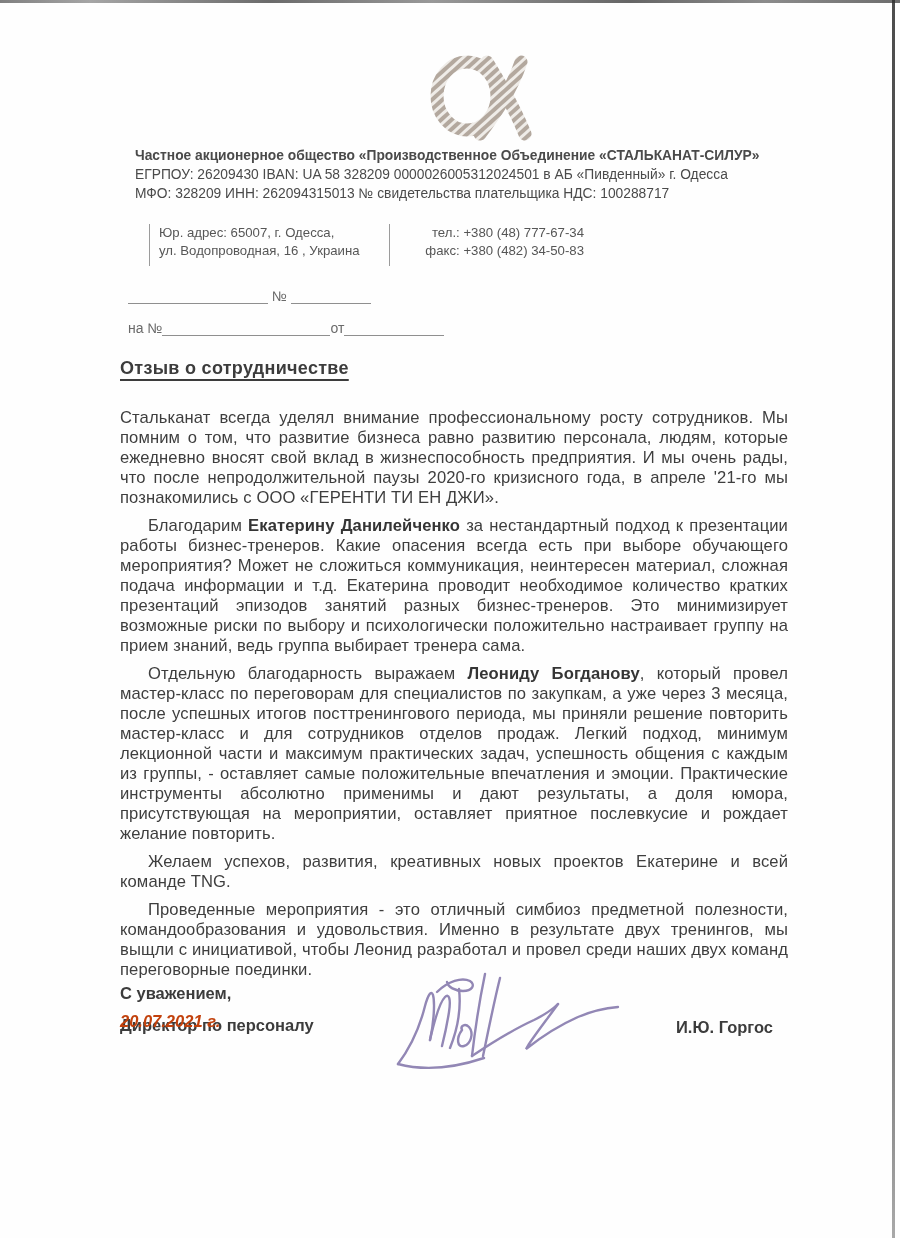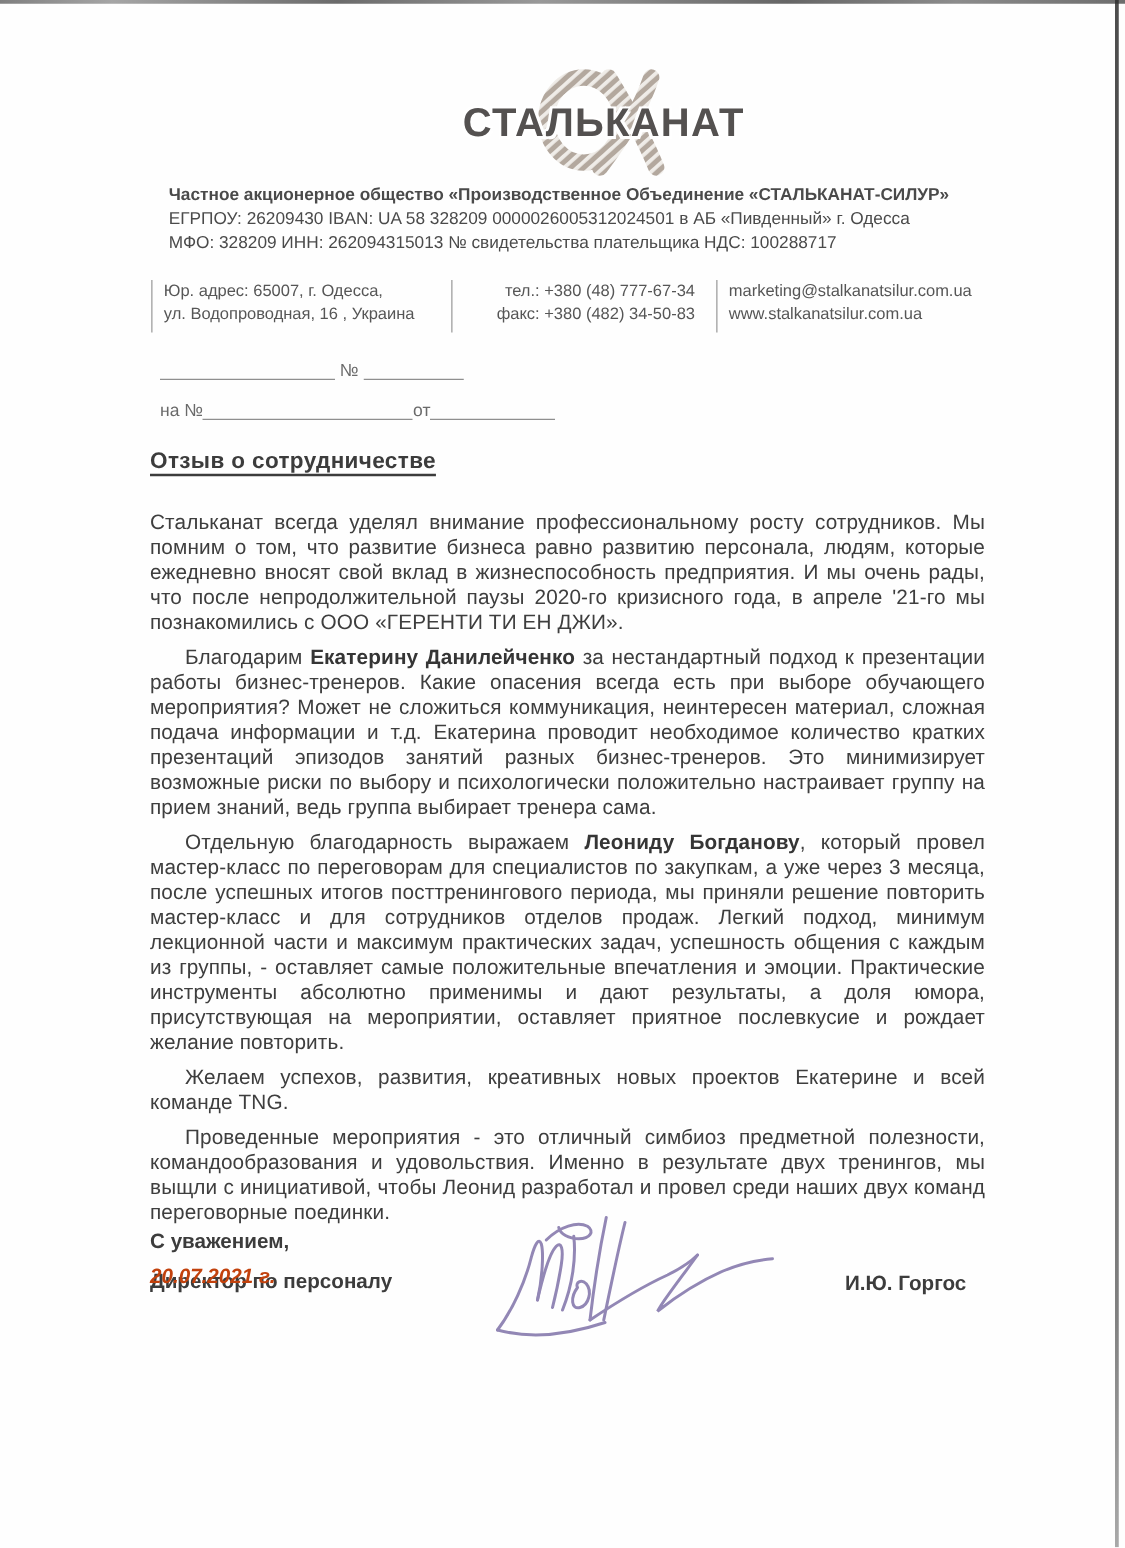--- a/index.html
+++ b/index.html
@@ -18,21 +18,21 @@
   .logo{position:absolute;left:368px;top:44px;width:230px;height:112px;}
   .logo svg{position:absolute;left:55px;top:10px;width:136px;height:88px;}
   .logo-text{position:absolute;left:0;top:36px;width:230px;text-align:center;
     font-size:32px;font-weight:bold;letter-spacing:1px;color:#545150;
     text-shadow:-2px -2px 0 #fff, 2px -2px 0 #fff, -2px 2px 0 #fff, 2px 2px 0 #fff, 0 0 4px #fff;}
   
   .company{position:absolute;left:135px;top:146px;width:680px;font-size:13.8px;line-height:19px;color:#4a4a4a;}
   .company .co-name{font-weight:bold;}
   
   .contacts{position:absolute;left:0;top:224px;width:900px;height:46px;font-size:13.2px;line-height:17.5px;color:#565656;}
-  .contact-col{position:absolute;border-left:1.5px solid #9b9b9b;padding-left:9px;height:42px;}
+  .contact-col{position:absolute;border-left:1.5px solid #9b9b9b;padding-left:9px;height:42px;margin-left:28px;}
   .col-addr{left:121px;width:235px;}
   .col-phone{left:361px;width:195px;text-align:right;}
   .col-web{left:573px;width:240px;}
   
   .refs{position:absolute;left:128px;top:288px;width:520px;font-size:14px;color:#6a6a6a;}
   .blank{display:inline-block;border-bottom:1.2px solid #8f8f8f;height:15px;vertical-align:bottom;}
   .ref-row1{position:absolute;top:0;left:0;}
   .ref-row2{position:absolute;top:32px;left:0;}
   
   .title{position:absolute;left:120px;top:358px;font-size:18px;font-weight:bold;color:#3c3c3c;
@@ -63,41 +63,36 @@
       <defs>
         <pattern id="rope" patternUnits="userSpaceOnUse" width="7" height="7" patternTransform="rotate(48)">
           <rect width="7" height="7" fill="#b3a89e"></rect>
           <rect width="3" height="7" fill="#efece8"></rect>
         </pattern>
       </defs>
       <ellipse cx="44" cy="42" rx="30" ry="34" fill="none" stroke="url(#rope)" stroke-width="13"></ellipse>
       <path d="M 64 8 C 80 34 94 60 102 80" fill="none" stroke="url(#rope)" stroke-width="13" stroke-linecap="round"></path>
       <path d="M 57 80 C 74 58 90 32 98 8" fill="none" stroke="url(#rope)" stroke-width="13" stroke-linecap="round"></path>
     </svg>
-    <div class="logo-text">СТАЛЬКАНАТ</div>
   </div>
 
   <div class="company">
     <div class="co-name">Частное акционерное общество «Производственное Объединение «СТАЛЬКАНАТ-СИЛУР»</div>
     <div>ЕГРПОУ: 26209430 IBAN: UA 58 328209 0000026005312024501 в АБ «Пивденный» г. Одесса</div>
     <div>МФО: 328209 ИНН: 262094315013 № свидетельства плательщика НДС: 100288717</div>
   </div>
 
   <div class="contacts">
     <div class="contact-col col-addr">
       <div>Юр. адрес: 65007, г. Одесса,</div>
       <div>ул. Водопроводная, 16 , Украина</div>
     </div>
     <div class="contact-col col-phone">
       <div>тел.:  +380 (48) 777-67-34</div>
       <div>факс: +380 (482) 34-50-83</div>
-    </div>
-    <div class="contact-col col-web">
-      <div>marketing@stalkanatsilur.com.ua</div>
-      <div>www.stalkanatsilur.com.ua</div>
     </div>
   </div>
 
   <div class="refs">
     <div class="ref-row1">
       <span class="blank" style="width:140px"></span>
       <span>№</span>
       <span class="blank" style="width:80px"></span>
     </div>
     <div class="ref-row2">

